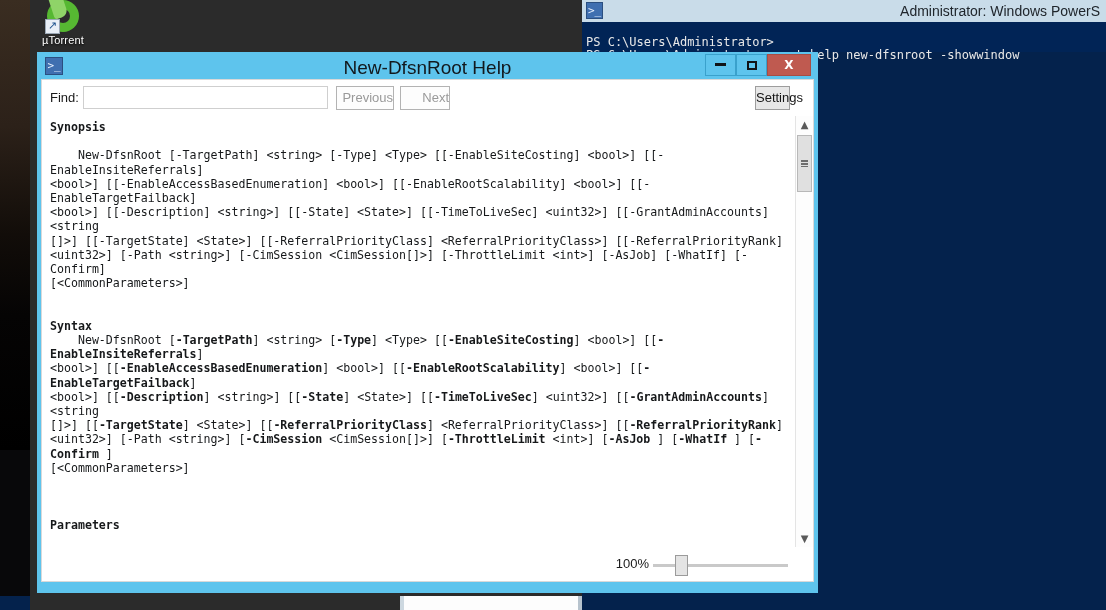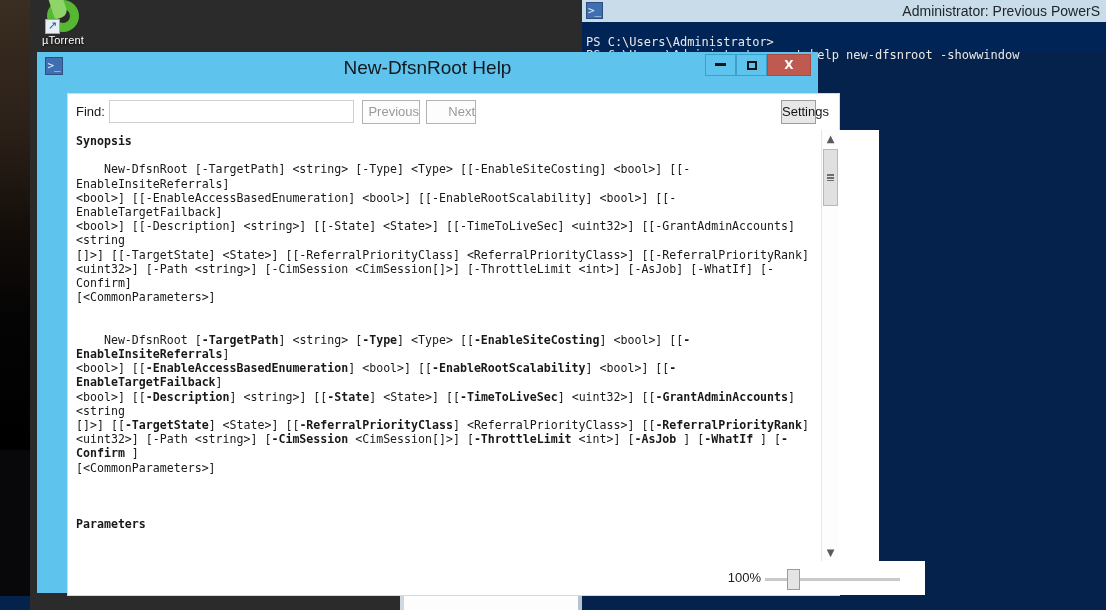--- a/index.html
+++ b/index.html
@@ -231,26 +231,25 @@
     display: inline-block;
     width: 10px; height: 9px;
     border: 2px solid #101417;
     vertical-align: middle;
     margin-bottom: 1px;
     box-sizing: border-box;
   }
 
   #help-body {
     position: absolute;
-    left: 4px; top: 41px;
+    left: 4px; top: 27px;
     width: 773px; height: 503px;
     background: #fff;
     border: 1px solid #d9d9d9;
     box-sizing: border-box;
-    margin-left: 26px;
   }
 
   
   #find-toolbar {
     position: relative;
     height: 35px;
     border-bottom: 1px solid #ffffff;
     background: #fff;
   }
   #find-label {
@@ -295,21 +294,20 @@
     color: #151515;
   }
 
   
   #content-area {
     position: absolute;
     left: 0; top: 36px;
     width: 771px; height: 431px;
     background: #fff;
     overflow: hidden;
-    padding-left: 40px;
   }
   #help-text {
     position: absolute;
     left: 0; top: 0;
     width: 747px;
     padding: 4px 0 0 8px;
     box-sizing: border-box;
     font-family: "DejaVu Sans Mono", monospace;
     font-size: 11.6px;
     line-height: 14.2px;
@@ -357,21 +355,21 @@
     left: 3px; top: 24px;
     width: 7px; height: 7px;
     background: repeating-linear-gradient(
       180deg, #6e6e6e 0 2px, #e0e0e0 2px 3px);
   }
 
   
   #zoom-bar {
     position: absolute;
     left: 0; bottom: 0;
-    width: 857px; height: 34px;
+    width: 771px; height: 34px;
     background: #fff;
     text-align: right;
   }
   #zoom-label {
     position: absolute;
     right: 164px; top: 9px;
     font-size: 13px;
     color: #1a1a1a;
   }
   #zoom-slider {
@@ -403,21 +401,21 @@
     <div class="ring"></div>
     <div class="mu"></div>
     <div class="shortcut">↗</div>
   </div>
   <div class="label">µTorrent</div>
 </div>
 
 <div id="ps-console">
   <div id="ps-titlebar">
     <div class="ps-icon">&gt;_</div>
-    <div class="ps-title">Administrator: Previous PowerS</div>
+    <div class="ps-title">Administrator: Windows PowerS</div>
   </div>
   <div id="ps-lines">PS C:\Users\Administrator&gt;
 PS C:\Users\Administrator&gt; get-help new-dfsnroot -showwindow
 PS C:\Users\Administrator&gt;</div>
 </div>
 
 <div id="taskbar">
   <div class="tb-dark"></div>
   <div class="tb-item"></div>
 </div>
@@ -446,21 +444,21 @@
 
     <div id="content-area">
       <div id="help-text"><span class="sec-head">Synopsis</span>
 <span class="blk">    New-DfsnRoot [-TargetPath] &lt;string&gt; [-Type] &lt;Type&gt; [[-EnableSiteCosting] &lt;bool&gt;] [[-EnableInsiteReferrals]
 &lt;bool&gt;] [[-EnableAccessBasedEnumeration] &lt;bool&gt;] [[-EnableRootScalability] &lt;bool&gt;] [[-EnableTargetFailback]
 &lt;bool&gt;] [[-Description] &lt;string&gt;] [[-State] &lt;State&gt;] [[-TimeToLiveSec] &lt;uint32&gt;] [[-GrantAdminAccounts] &lt;string
 []&gt;] [[-TargetState] &lt;State&gt;] [[-ReferralPriorityClass] &lt;ReferralPriorityClass&gt;] [[-ReferralPriorityRank]
 &lt;uint32&gt;] [-Path &lt;string&gt;] [-CimSession &lt;CimSession[]&gt;] [-ThrottleLimit &lt;int&gt;] [-AsJob] [-WhatIf] [-Confirm]
 [&lt;CommonParameters&gt;]</span>
 
-<span class="blk">    New-DfsnRoot [<b>-TargetPath</b>] &lt;string&gt; [<b>-Type</b>] &lt;Type&gt; [[<b>-EnableSiteCosting</b>] &lt;bool&gt;] [[<b>-EnableInsiteReferrals</b>]
+<span class="sec-head">Syntax</span><span class="blk">    New-DfsnRoot [<b>-TargetPath</b>] &lt;string&gt; [<b>-Type</b>] &lt;Type&gt; [[<b>-EnableSiteCosting</b>] &lt;bool&gt;] [[<b>-EnableInsiteReferrals</b>]
 &lt;bool&gt;] [[<b>-EnableAccessBasedEnumeration</b>] &lt;bool&gt;] [[<b>-EnableRootScalability</b>] &lt;bool&gt;] [[<b>-EnableTargetFailback</b>]
 &lt;bool&gt;] [[<b>-Description</b>] &lt;string&gt;] [[<b>-State</b>] &lt;State&gt;] [[<b>-TimeToLiveSec</b>] &lt;uint32&gt;] [[<b>-GrantAdminAccounts</b>] &lt;string
 []&gt;] [[<b>-TargetState</b>] &lt;State&gt;] [[<b>-ReferralPriorityClass</b>] &lt;ReferralPriorityClass&gt;] [[<b>-ReferralPriorityRank</b>]
 &lt;uint32&gt;] [-Path &lt;string&gt;] [<b>-CimSession</b> &lt;CimSession[]&gt;] [<b>-ThrottleLimit</b> &lt;int&gt;] [<b>-AsJob</b> ] [<b>-WhatIf</b> ] [<b>-Confirm</b> ]
 [&lt;CommonParameters&gt;]</span>
 
 
 <span class="sec-head">Parameters</span>
 
 

